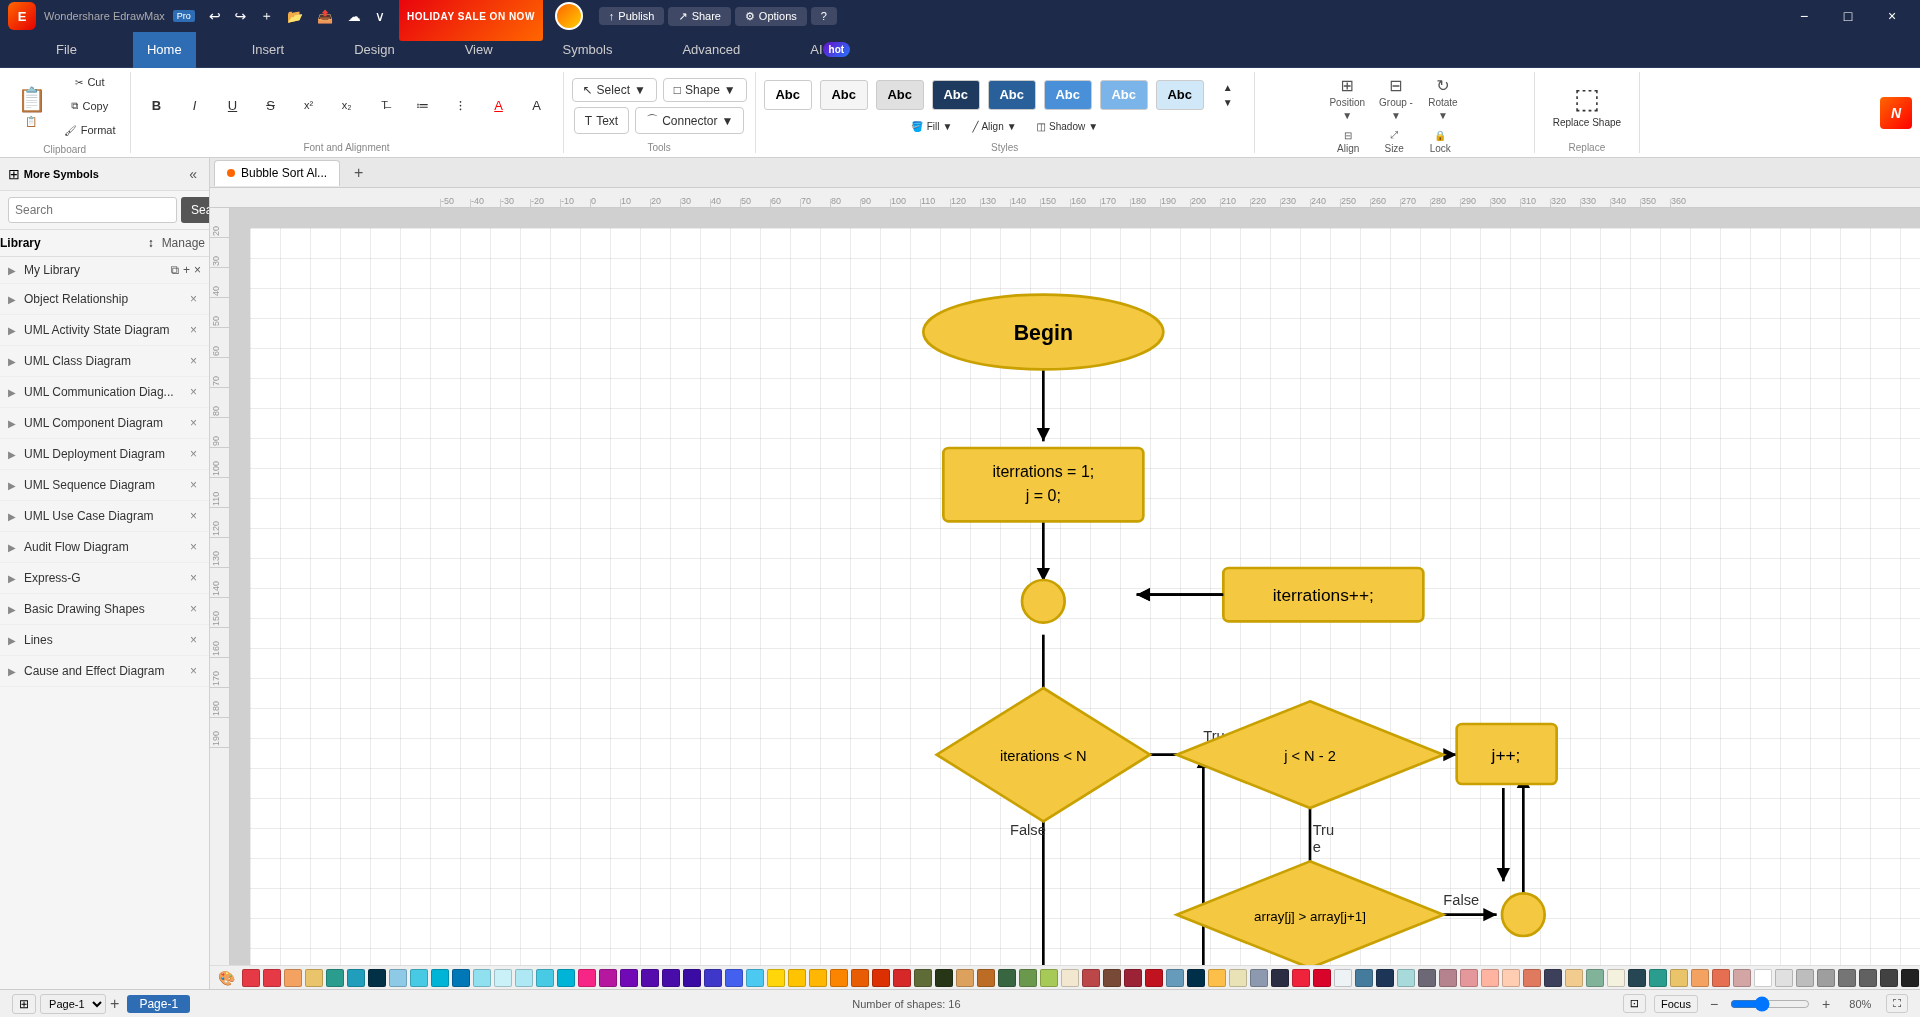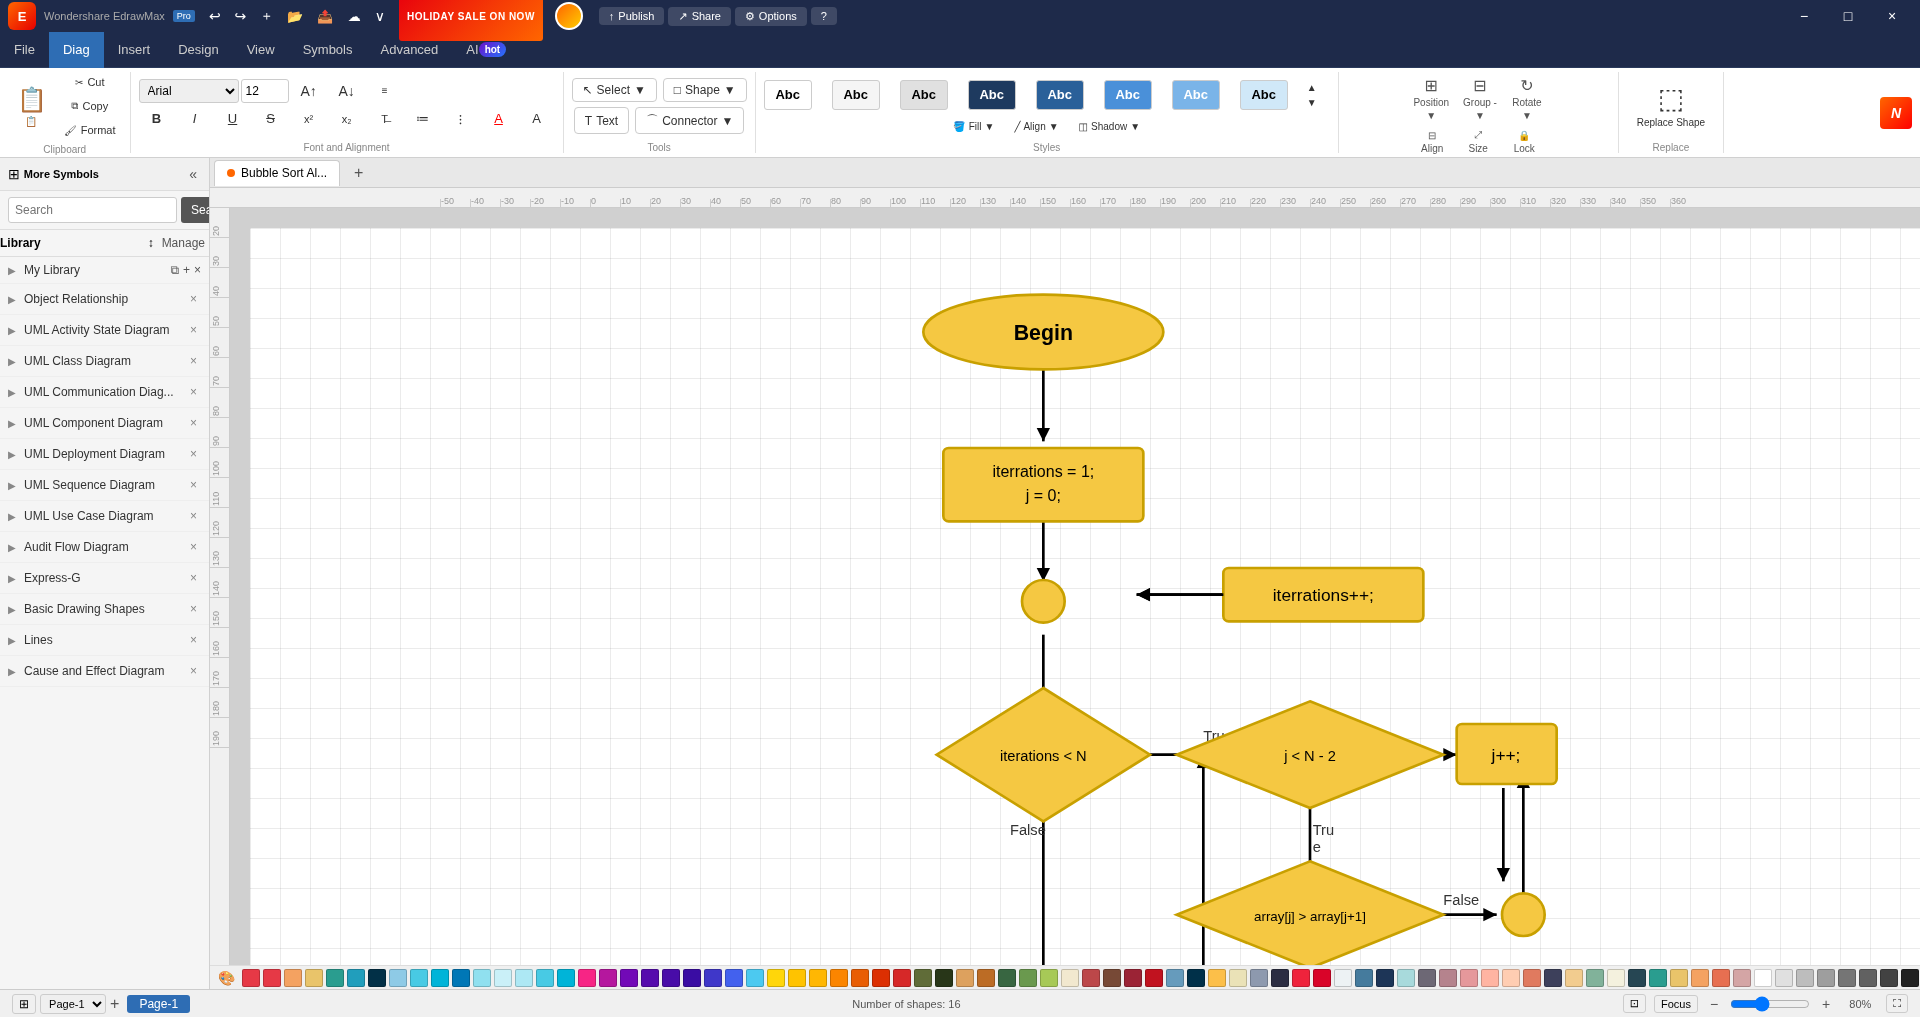--- a/index.html
+++ b/index.html
@@ -14,42 +14,42 @@
     .holiday-badge { background: linear-gradient(135deg, #e8000d, #ff6600); color: white; font-size: 10px; font-weight: bold; padding: 19px 8px; border-radius: 3px; letter-spacing: 0.5px; }
     .title-actions { display: flex; gap: 4px; align-items: center; margin-left: 8px; }
     .title-action-btn { background: rgba(255,255,255,0.15); border: none; color: white; border-radius: 4px; padding: 3px 10px; font-size: 11px; cursor: pointer; display: flex; align-items: center; gap: 4px; }
     .undo-redo { display: flex; gap: 2px; }
     .ur-btn { background: transparent; border: none; color: white; cursor: pointer; font-size: 14px; padding: 2px 6px; border-radius: 3px; }
 
     
     #menu-bar {
       display: flex; align-items: center; height: 36px; background: #1e2a4a; color: white; border-bottom: 1px solid #2a3a5c;
     }
-    .menu-item { padding: 0 14px; height: 36px; display: flex; align-items: center; cursor: pointer; font-size: 13px; color: #ccc; }
+    .menu-item { padding: 0 14px; height: 36px; display: flex; align-items: center; cursor: pointer; font-size: 13px; color: #ccc; margin-left: 42px; }
     .menu-item:hover, .menu-item.active { background: #2e6db4; color: white; }
     .menu-item.active { background: #2e6db4; color: white; border-radius: 0; }
 
     
     #ribbon {
       display: flex; align-items: stretch; height: 90px; background: white; border-bottom: 1px solid #d0d0d0; padding: 4px 0;
     }
     .ribbon-group {
       display: flex; flex-direction: column; align-items: center; padding: 0 8px; border-right: 1px solid #e0e0e0; min-width: fit-content;
     }
     .ribbon-group-label { font-size: 10px; color: #888; margin-top: auto; padding-top: 4px; text-align: center; }
     .ribbon-row { display: flex; align-items: center; gap: 2px; }
     .ribbon-btn {
       display: flex; flex-direction: column; align-items: center; justify-content: center;
       padding: 4px 6px; cursor: pointer; border-radius: 4px; border: none; background: transparent;
       min-width: 36px; font-size: 10px; color: #333; gap: 2px;
     }
     .ribbon-btn .icon { font-size: 18px; }
     .ribbon-btn.large { flex-direction: column; padding: 6px 8px; min-width: 48px; }
     .ribbon-btn.large .icon { font-size: 24px; }
-    .style-boxes { display: flex; gap: 20px; align-items: center; }
+    .style-boxes { display: flex; gap: 8px; align-items: center; }
     .style-box { width: 48px; height: 30px; border: 1px solid #ccc; border-radius: 3px; display: flex; align-items: center; justify-content: center; font-size: 13px; font-weight: bold; cursor: pointer; }
     .style-box:nth-child(1) { background: #fff; }
     .style-box:nth-child(2) { background: #f5f5f5; }
     .style-box:nth-child(3) { background: #e0e0e0; }
     .style-box:nth-child(4) { background: #1e3a5f; color: white; }
     .style-box:nth-child(5) { background: #2a6099; color: white; }
     .style-box:nth-child(6) { background: #4a90d9; color: white; }
     .style-box:nth-child(7) { background: #7ab4e8; color: white; }
     .style-box:nth-child(8) { background: #d0e8f8; }
     .font-select { width: 100px; height: 24px; border: 1px solid #ccc; border-radius: 3px; font-size: 12px; padding: 0 4px; }
@@ -189,21 +189,21 @@
 
   <div class="win-controls">
     <button class="win-btn">−</button>
     <button class="win-btn">□</button>
     <button class="win-btn close">×</button>
   </div>
 </div>
 
 <div id="menu-bar">
   <div class="menu-item">File</div>
-  <div class="menu-item active">Diag</div>
+  <div class="menu-item active">Home</div>
   <div class="menu-item">Insert</div>
   <div class="menu-item">Design</div>
   <div class="menu-item">View</div>
   <div class="menu-item">Symbols</div>
   <div class="menu-item">Advanced</div>
   <div class="menu-item" style="display:flex;align-items:center;">
     <span>AI</span>
     <span class="ai-badge">hot</span>
   </div>
 </div>
@@ -229,29 +229,20 @@
           <span>🖌</span>
             <span style="font-size:11px;">Format</span>
         </button>
       </div>
     </div>
     <div class="ribbon-group-label">Clipboard</div>
   </div>
 
   <div class="ribbon-group" style="min-width:200px;">
     <div style="display:flex;flex-direction:column;gap:3px;flex:1;justify-content:center;">
-      <div class="ribbon-row">
-        <select class="font-select">
-          <option>Arial</option>
-        </select>
-        <input class="size-select" type="text" value="12" style="">
-        <button class="ribbon-btn" style="font-size:14px;">A↑</button>
-        <button class="ribbon-btn" style="font-size:14px;">A↓</button>
-        <button class="ribbon-btn">≡</button>
-      </div>
       <div class="ribbon-row">
         <button class="ribbon-btn" style="font-weight:bold;font-size:13px;">B</button>
         <button class="ribbon-btn" style="font-style:italic;font-size:13px;">I</button>
         <button class="ribbon-btn" style="text-decoration:underline;font-size:13px;">U</button>
         <button class="ribbon-btn" style="text-decoration:line-through;font-size:13px;">S</button>
         <button class="ribbon-btn" style="font-size:11px;">x²</button>
         <button class="ribbon-btn" style="font-size:11px;">x₂</button>
         <button class="ribbon-btn" style="font-size:11px;">T̶</button>
         <button class="ribbon-btn" style="font-size:13px;">≔</button>
         <button class="ribbon-btn" style="font-size:13px;">⁝</button>

